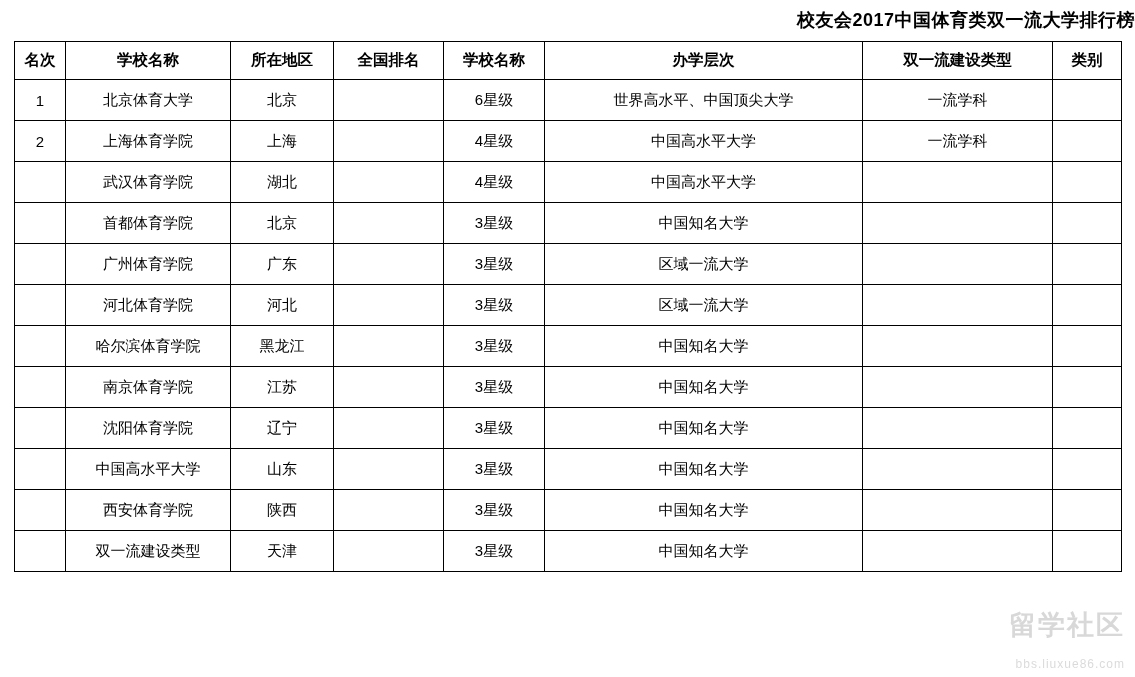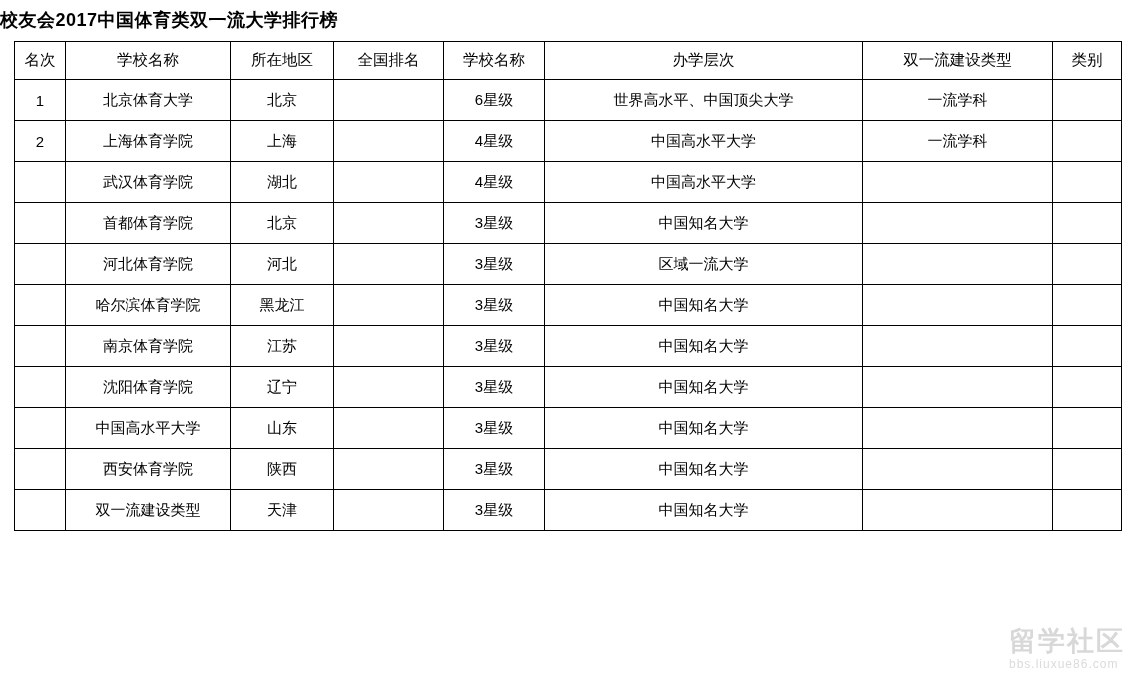--- a/index.html
+++ b/index.html
@@ -15,21 +15,21 @@
     overflow: hidden;
     position: relative;
   }
   .page {
     width: 1135px;
     height: 677px;
     position: relative;
     box-sizing: border-box;
   }
   .title {
-    text-align: left;
+    text-align: right;
     font-size: 18px;
     font-weight: bold;
     padding-top: 8px;
     padding-bottom: 9px;
     letter-spacing: 0.5px;
   }
   .table-wrap {
     padding: 0 14px;
     box-sizing: border-box;
   }
@@ -43,54 +43,54 @@
     text-align: center;
     vertical-align: middle;
     font-size: 15px;
     height: 41px;
     padding: 0 2px;
     box-sizing: border-box;
     white-space: nowrap;
     overflow: hidden;
   }
   table.rank thead th {
-    font-weight: normal;
+    font-weight: bold;
     height: 38px;
     font-size: 15.5px;
   }
   
   col.c0 { width: 51px; }
   col.c1 { width: 165px; }
   col.c2 { width: 103px; }
   col.c3 { width: 110px; }
   col.c4 { width: 101px; }
   col.c5 { width: 318px; }
   col.c6 { width: 190px; }
   col.c7 { width: 69px; }
 
   .watermark {
     position: absolute;
     right: 10px;
     bottom: 6px;
-    text-align: left;
+    text-align: right;
     pointer-events: none;
     opacity: 0.55;
   }
   .watermark .wm-main {
     font-size: 27px;
     font-weight: bold;
     color: #b9b9b9;
     letter-spacing: 2px;
     line-height: 1;
   }
   .watermark .wm-sub {
     font-size: 12px;
     color: #bdbdbd;
     letter-spacing: 1px;
-    margin-top: 2px;
+    margin-top: 18px;
   }
 </style>
 </head>
 <body>
 
 <div class="page">
 
   <div class="title">校友会2017中国体育类双一流大学排行榜</div>
 
   <div class="table-wrap">
@@ -153,20 +153,30 @@
             <td>首都体育学院</td>
             <td>北京</td>
             <td></td>
             <td>3星级</td>
             <td>中国知名大学</td>
             <td></td>
             <td></td>
           </tr>
           <tr>
             <td></td>
+            <td>广州体育学院</td>
+            <td>广东</td>
+            <td></td>
+            <td>3星级</td>
+            <td>区域一流大学</td>
+            <td></td>
+            <td></td>
+          </tr>
+          <tr>
+            <td></td>
             <td>河北体育学院</td>
             <td>河北</td>
             <td></td>
             <td>3星级</td>
             <td>区域一流大学</td>
             <td></td>
             <td></td>
           </tr>
           <tr>
             <td></td>

